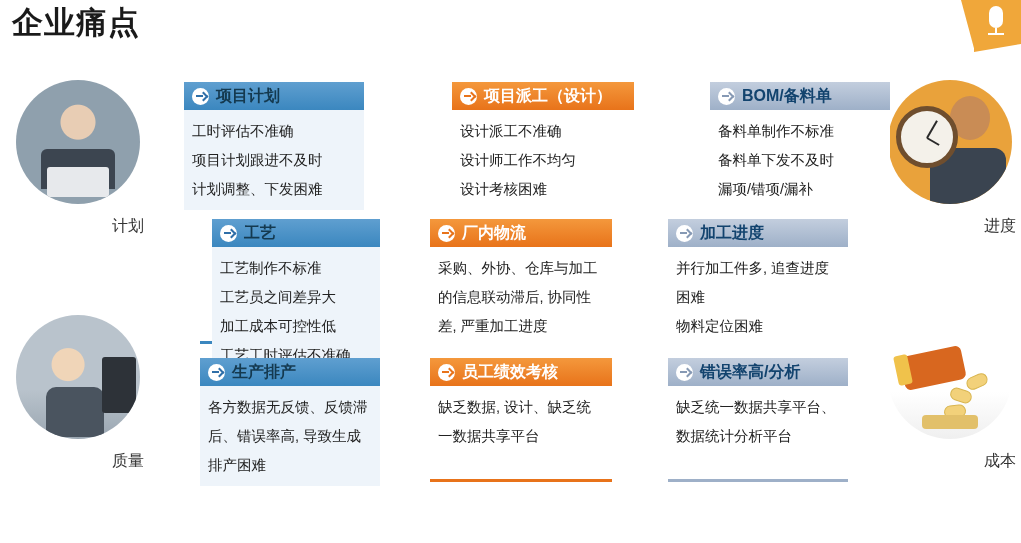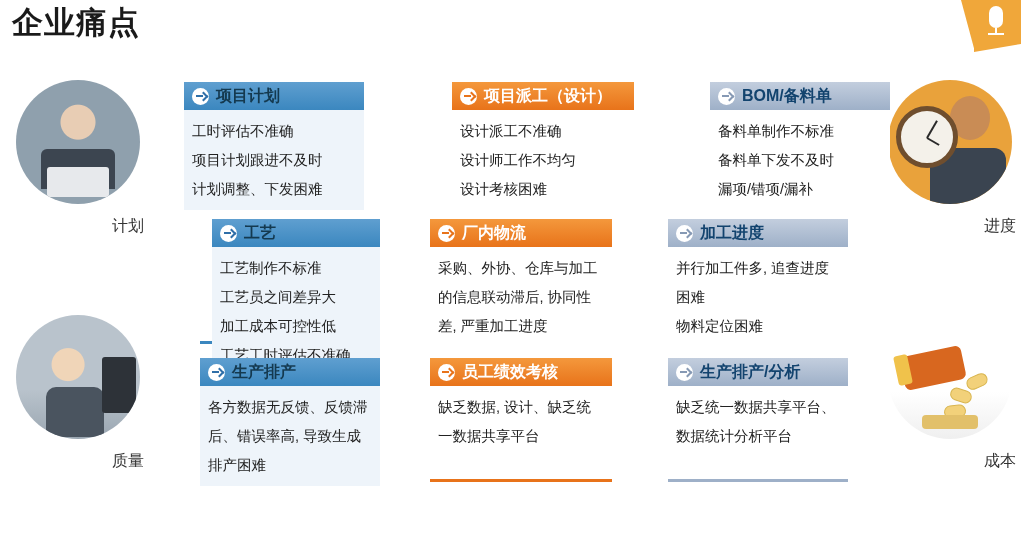--- a/index.html
+++ b/index.html
@@ -426,16 +426,16 @@
     <span class="arrow-icon"></span>
     <span>加工进度</span>
   </div>
   <div class="card-body">并行加工件多, 追查进度困难
 物料定位困难</div>
 </div>
 
 <div class="card theme-grey" style="left:668px; top:358px; width:180px; height:124px;">
   <div class="card-header">
     <span class="arrow-icon"></span>
-    <span>生产排产/分析</span>
+    <span>错误率高/分析</span>
   </div>
   <div class="card-body">缺乏统一数据共享平台、数据统计分析平台</div>
 </div>
 
 </body></html>

